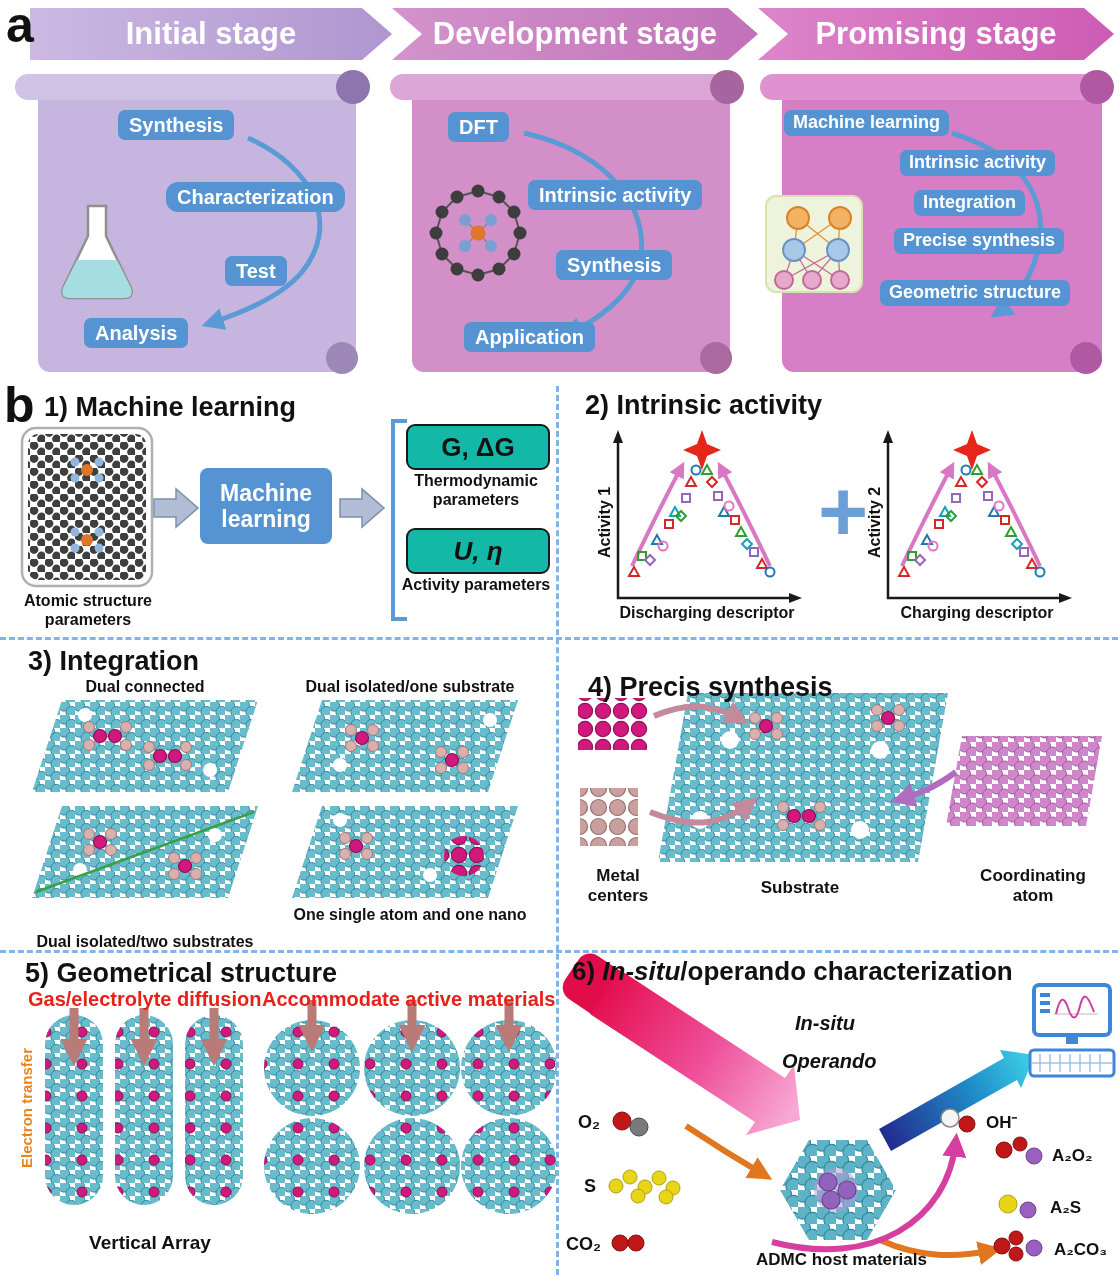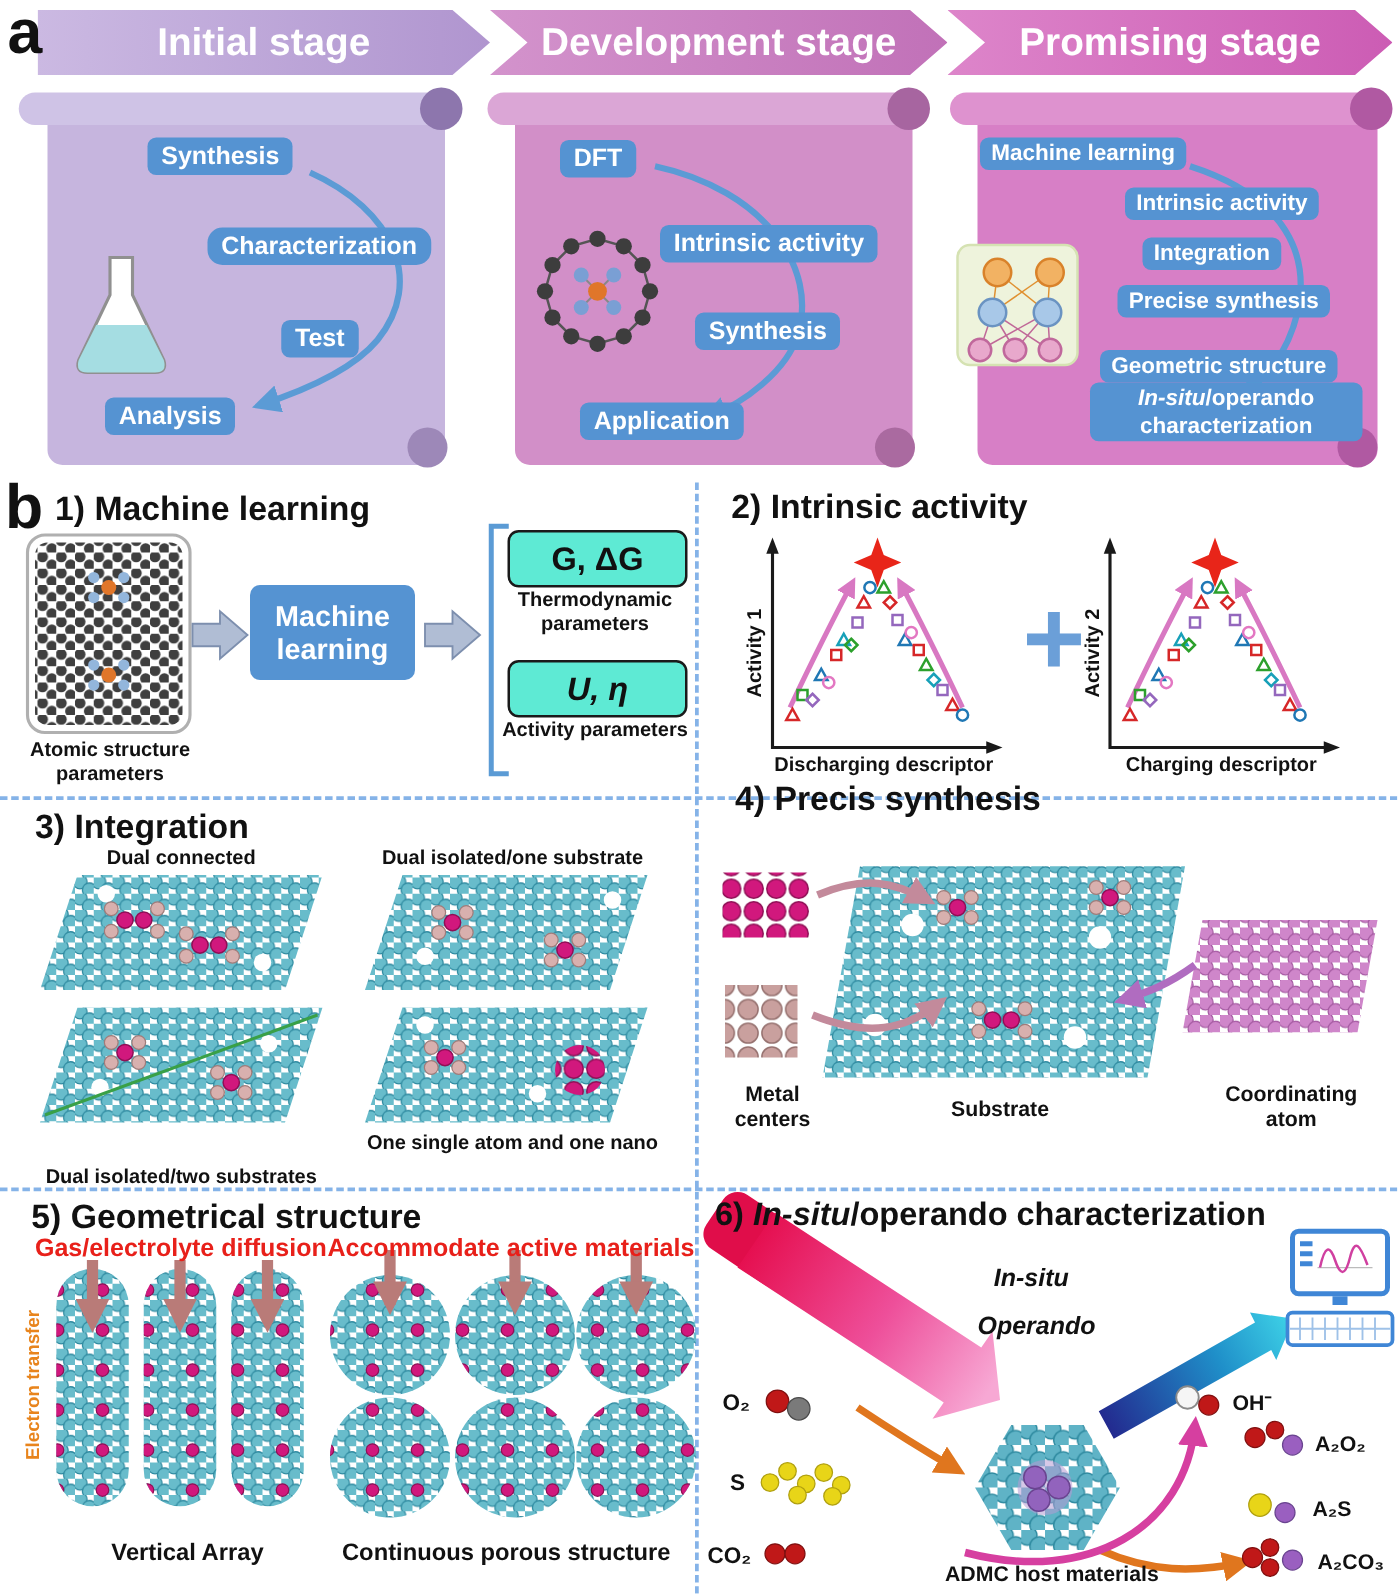--- a/index.html
+++ b/index.html
@@ -17,21 +17,21 @@
   .step.wrap{white-space:normal;}
   .h2{position:absolute;font-weight:bold;font-size:27px;white-space:nowrap;}
   .cap{position:absolute;font-weight:bold;font-size:16px;text-align:center;line-height:1.18;white-space:nowrap;}
   .capw{position:absolute;font-weight:bold;font-size:16px;text-align:center;line-height:1.18;}
   .cap19{position:absolute;font-weight:bold;font-size:19px;text-align:center;white-space:nowrap;}
   .redcap{position:absolute;font-weight:bold;font-size:20px;color:#e8201a;white-space:nowrap;}
   .vtext{position:absolute;transform-origin:0 0;transform:rotate(-90deg);font-weight:bold;
          font-size:16px;white-space:nowrap;}
   .mlbox{position:absolute;background:#5593d2;color:#fff;font-weight:bold;font-size:23px;
          border-radius:8px;display:flex;align-items:center;justify-content:center;text-align:center;line-height:1.15;}
-  .outbox{position:absolute;border:2.5px solid #1a1a1a;border-radius:9px;background:#5eead4;
+  .outbox{position:absolute;border:2.5px solid #1a1a1a;border-radius:9px;background:#14b8a6;
           font-weight:bold;font-size:26px;display:flex;align-items:center;justify-content:center;}
   .outbox.it{font-style:italic;}
   .plus{position:absolute;color:#6b9fd8;font-weight:bold;font-size:86px;line-height:1;}
   .dash-v{position:absolute;border-left:3px dashed #85b3e8;width:0;}
   .dash-h{position:absolute;border-top:3px dashed #85b3e8;height:0;}
   .mol-label{position:absolute;font-weight:bold;font-size:18px;white-space:nowrap;}
   i{font-style:italic;}
 </style>
 </head>
 <body>
@@ -432,23 +432,20 @@
   <div class="step" style="left:448px;top:112px;">DFT</div>
   <div class="step" style="left:528px;top:180px;">Intrinsic activity</div>
   <div class="step" style="left:556px;top:250px;">Synthesis</div>
   <div class="step" style="left:464px;top:322px;">Application</div>
 
   <div class="step sm" style="left:784px;top:110px;">Machine learning</div>
   <div class="step sm" style="left:900px;top:150px;">Intrinsic activity</div>
   <div class="step sm" style="left:914px;top:190px;">Integration</div>
   <div class="step sm" style="left:894px;top:228px;">Precise synthesis</div>
   <div class="step sm" style="left:880px;top:280px;">Geometric structure</div>
-  <div class="step sm wrap" style="left:872px;top:306px;width:200px;">
-    <i>In-situ</i><span>/operando characterization</span>
-  </div>
 
   <div class="h2" style="left:44px;top:392px;">1) Machine learning</div>
   <div class="capw" style="left:8px;top:592px;width:160px;">Atomic structure parameters</div>
   <div class="mlbox" style="left:200px;top:468px;width:132px;height:76px;">Machine learning</div>
   <div class="outbox" style="left:406px;top:424px;width:140px;height:42px;">G, ΔG</div>
   <div class="capw" style="left:398px;top:472px;width:156px;">Thermodynamic parameters</div>
   <div class="outbox it" style="left:406px;top:528px;width:140px;height:42px;">U, η</div>
   <div class="capw" style="left:398px;top:576px;width:156px;">Activity parameters</div>
 
   <div class="h2" style="left:585px;top:390px;">2) Intrinsic activity</div>
@@ -457,31 +454,30 @@
   <div class="plus" style="left:818px;top:468px;">+</div>
   <div class="vtext" style="left:866px;top:558px;">Activity 2</div>
   <div class="cap" style="left:882px;top:604px;width:190px;">Charging descriptor</div>
 
   <div class="h2" style="left:28px;top:646px;">3) Integration</div>
   <div class="cap" style="left:35px;top:678px;width:220px;">Dual connected</div>
   <div class="cap" style="left:295px;top:678px;width:230px;">Dual isolated/one substrate</div>
   <div class="cap" style="left:30px;top:906px;width:230px;margin-top:27px;">Dual isolated/two substrates</div>
   <div class="cap" style="left:290px;top:906px;width:240px;">One single atom and one nano</div>
 
-  <div class="h2" style="left:588px;top:624px;">4) Precis synthesis</div>
+  <div class="h2" style="left:588px;top:672px;">4) Precis synthesis</div>
   <div class="capw" style="left:568px;top:866px;width:100px;font-size:17px;">Metal centers</div>
   <div class="cap" style="left:735px;top:878px;width:130px;font-size:17px;">Substrate</div>
   <div class="capw" style="left:968px;top:866px;width:130px;font-size:17px;">Coordinating atom</div>
 
   <div class="h2" style="left:25px;top:958px;">5) Geometrical structure</div>
   <div class="redcap" style="left:28px;top:988px;">Gas/electrolyte diffusion</div>
   <div class="redcap" style="left:262px;top:988px;">Accommodate active materials</div>
   <div class="vtext" style="left:18px;top:1168px;font-size:15px;color:#e8841c;">Electron transfer</div>
   <div class="cap19" style="left:50px;top:1232px;width:200px;">Vertical Array</div>
-  <div class="cap19" style="left:250px;top:1232px;width:310px;">Continuous porous structure</div>
 
   <div class="h2" style="left:572px;top:956px;font-size:26px;">
     <span>6) </span><i>In-situ</i><span>/operando characterization</span>
   </div>
   <div class="mol-label" style="left:795px;top:1012px;font-style:italic;font-size:20px;">In-situ</div>
   <div class="mol-label" style="left:782px;top:1050px;font-style:italic;font-size:20px;">Operando</div>
   <div class="mol-label" style="left:578px;top:1112px;">O₂</div>
   <div class="mol-label" style="left:584px;top:1176px;">S</div>
   <div class="mol-label" style="left:566px;top:1234px;">CO₂</div>
   <div class="cap" style="left:756px;top:1250px;width:170px;font-size:17px;">ADMC host materials</div>

